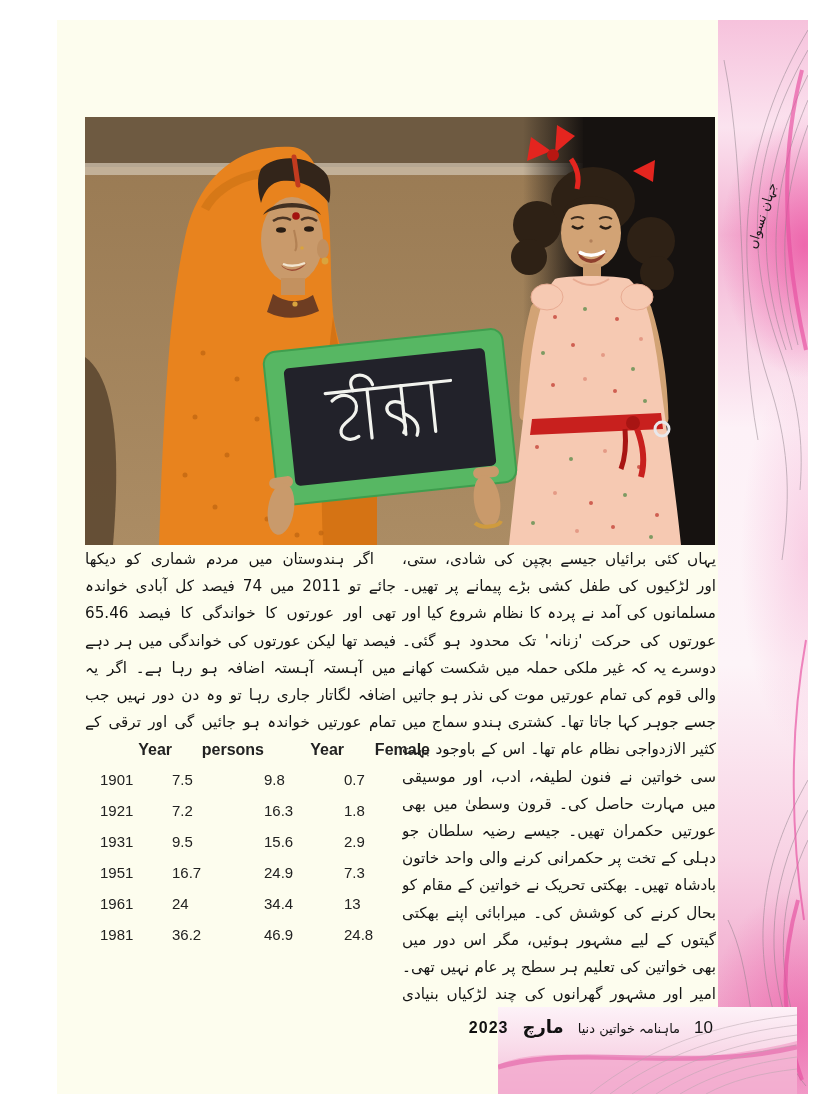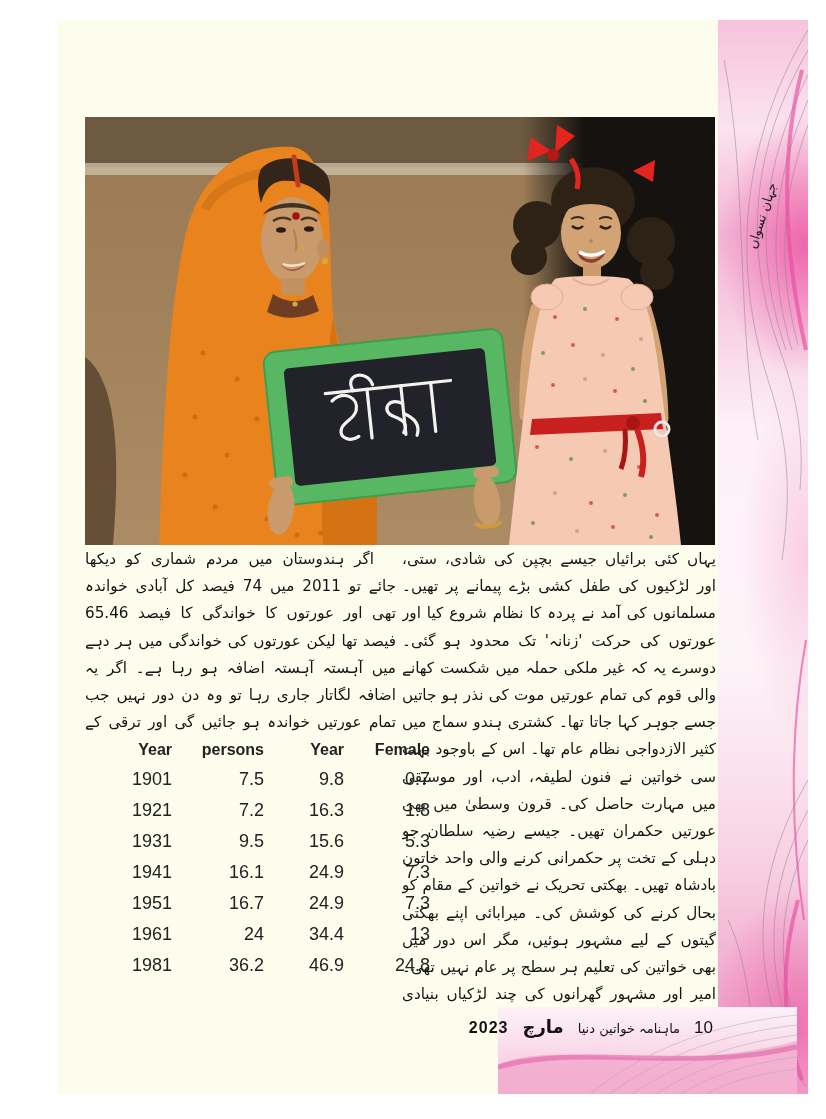--- a/index.html
+++ b/index.html
@@ -10,21 +10,21 @@
   .photo{position:absolute;left:28px;top:97px;width:630px;height:428px;}
   .photo svg{display:block;}
   
   .urdu{font-family:"DejaVu Sans",sans-serif;direction:rtl;color:#141414;}
   .col{position:absolute;top:526px;font-size:15.2px;line-height:27.2px;text-align:justify;overflow:hidden;}
   .col-right{left:345px;width:314px;height:466px;}
   .col-left{left:28px;width:311px;height:194px;text-indent:22px;}
   
   .lit-table{position:absolute;left:43px;top:716px;border-collapse:collapse;color:#222;}
   .lit-table th{font-size:16px;font-weight:bold;height:28px;text-align:right;padding:0;}
-  .lit-table td{font-size:18px;height:31px;text-align:right;padding:0;}
+  .lit-table td{font-size:15px;height:31px;text-align:left;padding:0;}
   .lit-table .c1{width:72px;} .lit-table .c2{width:92px;}
   .lit-table .c3{width:80px;} .lit-table .c4{width:86px;}
   
   .strip{position:absolute;left:661px;top:0;width:90px;height:1074px;
          background:
            radial-gradient(120px 190px at 96% 21%, rgba(236,78,160,.75), rgba(236,78,160,0) 70%),
            radial-gradient(130px 200px at 90% 94%, rgba(236,94,168,.7), rgba(236,94,168,0) 70%),
            radial-gradient(90px 260px at 100% 50%, rgba(244,170,208,.5), rgba(244,170,208,0) 75%),
            linear-gradient(180deg,#f6c2dc 0%,#fbe3ef 10%,#f3b3d3 20%,#fdf1f7 38%,#fdf4f8 60%,#f8d2e4 78%,#f0a4ca 92%,#f5bcd9 100%);}
   .strip svg{position:absolute;left:0;top:0;}
@@ -219,27 +219,21 @@
           <tr>
             <td class="c1">1921</td>
             <td class="c2">7.2</td>
             <td class="c3">16.3</td>
             <td class="c4">1.8</td>
           </tr>
           <tr>
             <td class="c1">1931</td>
             <td class="c2">9.5</td>
             <td class="c3">15.6</td>
-            <td class="c4">5.3</td>
-          </tr>
-          <tr>
-            <td class="c1">1941</td>
-            <td class="c2">16.1</td>
-            <td class="c3">24.9</td>
-            <td class="c4">7.3</td>
+            <td class="c4">2.9</td>
           </tr>
           <tr>
             <td class="c1">1951</td>
             <td class="c2">16.7</td>
             <td class="c3">24.9</td>
             <td class="c4">7.3</td>
           </tr>
           <tr>
             <td class="c1">1961</td>
             <td class="c2">24</td>

